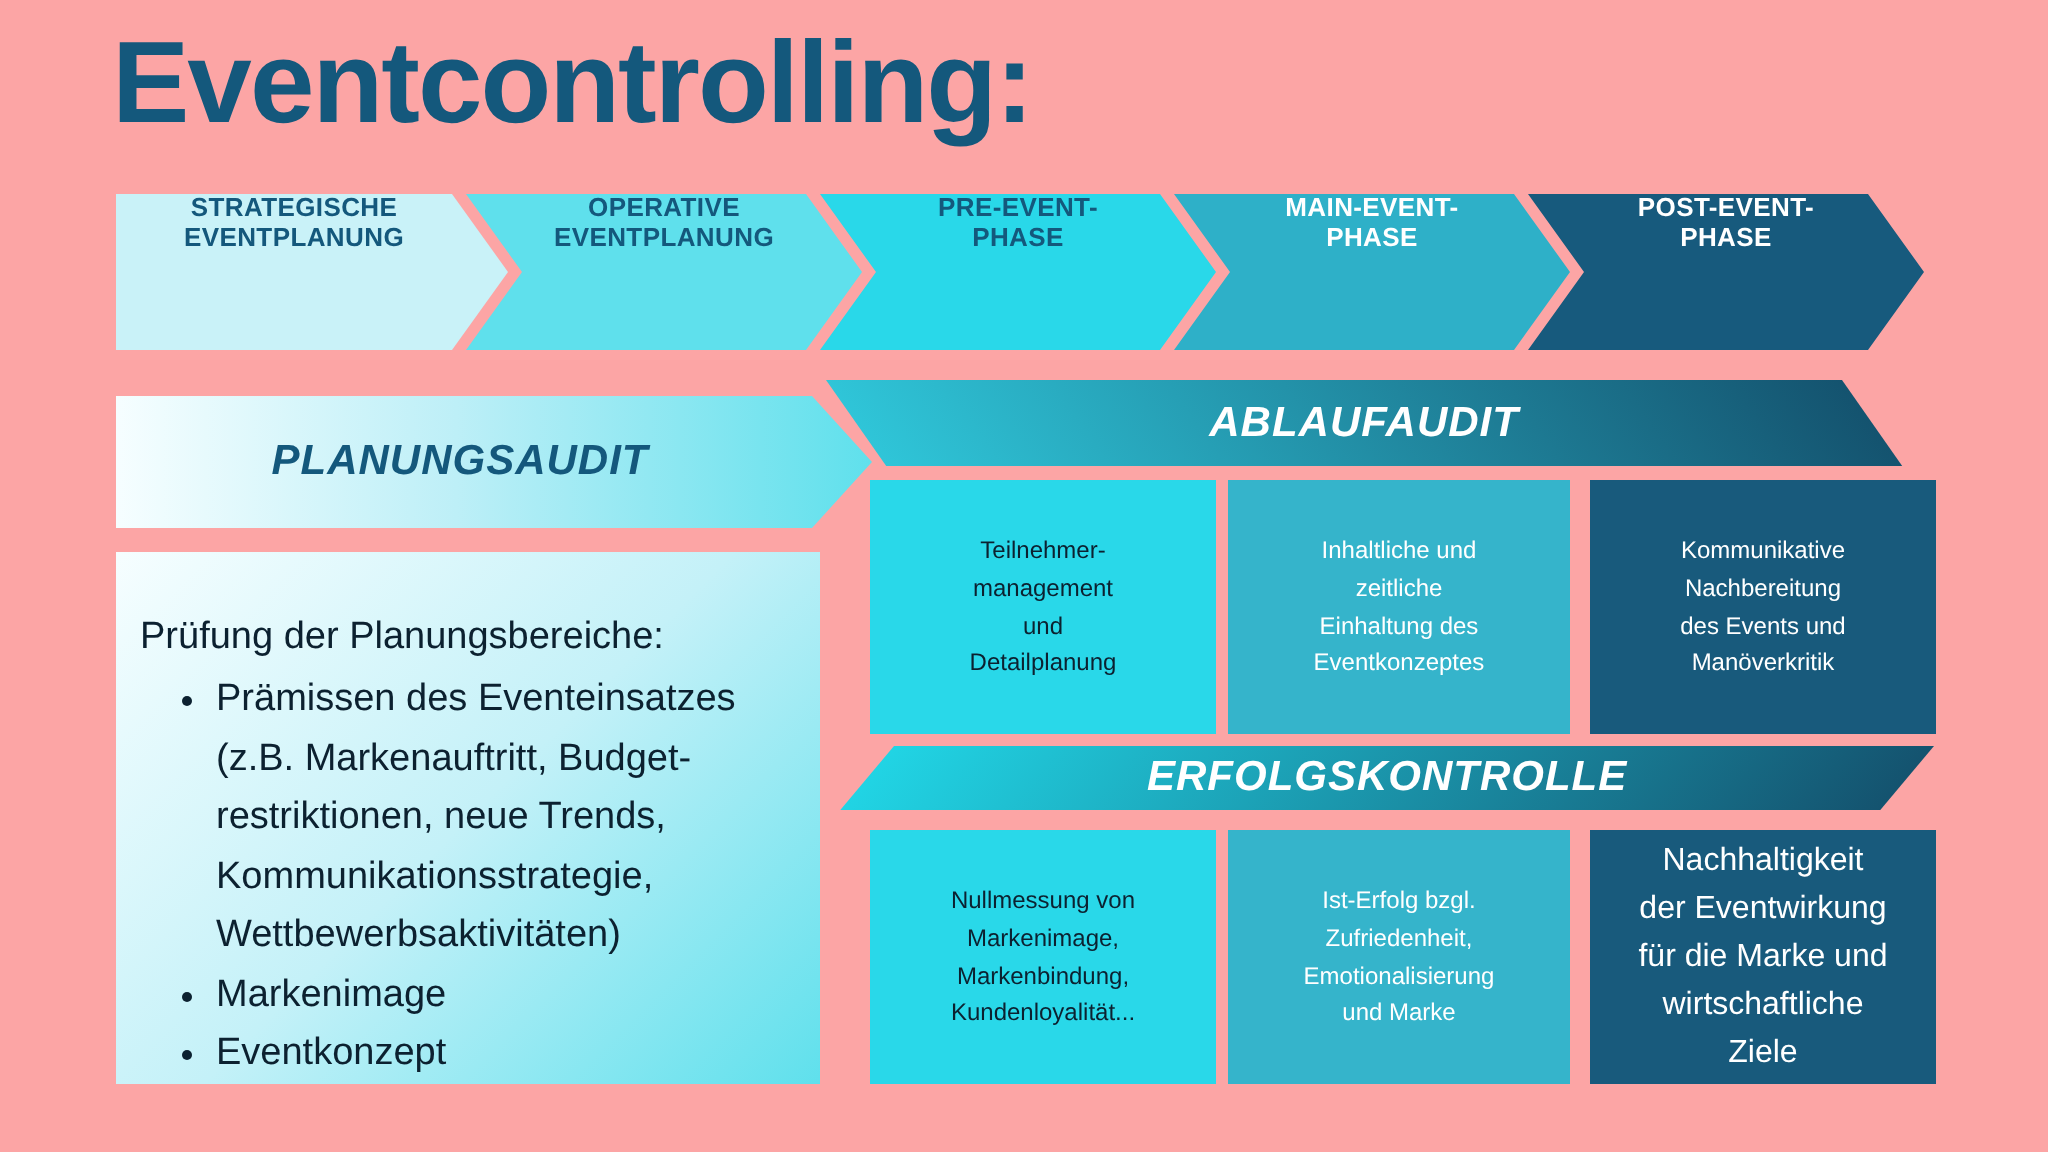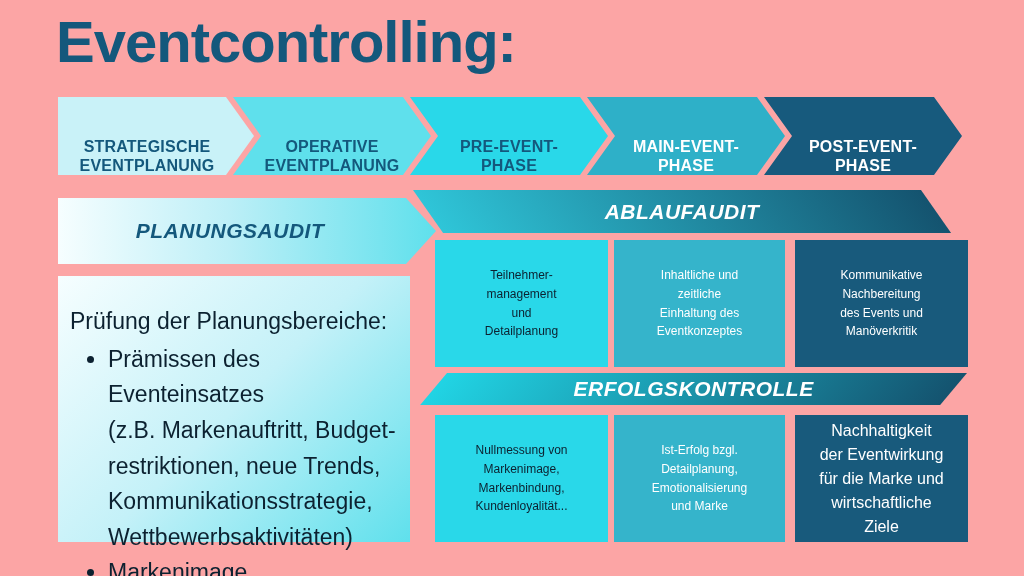--- a/index.html
+++ b/index.html
@@ -4,22 +4,22 @@
 <style>
   * { margin:0; padding:0; box-sizing:border-box; }
   html,body { width:1024px; height:576px; background:#ffffff; overflow:hidden;
               font-family:"Liberation Sans", sans-serif; }
   .canvas { position:relative; width:1024px; height:576px; background:#fca5a5; }
 
   .title { position:absolute; left:56px; top:8px; font-size:58px; font-weight:800;
            letter-spacing:-1px; color:var(--title); }
 
   
-  .phase { position:absolute; top:97px; height:78px; display:flex; align-items:flex-end;
-           justify-content:center; text-align:center; font-weight:bold; font-size:16px;
+  .phase { position:absolute; top:97px; height:78px; display:flex; align-items:flex-start;
+           justify-content:center; text-align:center; font-weight:bold; font-size:13px;
            line-height:1.15; white-space:pre-line; letter-spacing:.2px;
            padding:0 30px 0 30px; }
   .phase.first { clip-path:polygon(0 0, calc(100% - 28px) 0, 100% 50%, calc(100% - 28px) 100%, 0 100%); padding-left:12px; }
   .phase.mid   { clip-path:polygon(0 0, calc(100% - 28px) 0, 100% 50%, calc(100% - 28px) 100%, 0 100%, 28px 50%); }
   .p1 { left:58px;  width:196px; background:var(--phase1); color:var(--ink); }
   .p2 { left:233px; width:198px; background:var(--phase2); color:var(--ink); }
   .p3 { left:410px; width:198px; background:var(--phase3); color:var(--ink); }
   .p4 { left:587px; width:198px; background:var(--phase4); color:#fff; }
   .p5 { left:764px; width:198px; background:var(--phase5); color:#fff; }
 
@@ -54,21 +54,21 @@
   .c2 { left:614px; width:171px; }
   .c3 { left:795px; width:173px; }
   .bg-bright { background:var(--box-bright); color:var(--text-dark); }
   .bg-mid    { background:var(--box-mid);    color:#ffffff; }
   .bg-dark   { background:var(--box-dark);   color:#ffffff; }
   .cbox.small { font-size:16px; line-height:1.5; }
 
   
   .leftbox { position:absolute; left:58px; top:276px; width:352px; height:266px;
              background:linear-gradient(135deg, var(--light-from) 0%, #c4f1f8 50%, var(--light-to) 100%);
-             color:var(--text-dark); font-size:23px; line-height:1.55; padding:28px 10px 0 12px; }
+             color:var(--text-dark); font-size:19px; line-height:1.55; padding:28px 10px 0 12px; }
   .leftbox ul { list-style:disc; margin:2px 0 0 0; padding-left:38px; }
   .leftbox li { white-space:pre-line; }
 </style>
 </head>
 <body>
 
 <div class="canvas">
 
   <div class="title">Eventcontrolling:</div>
 
@@ -116,21 +116,21 @@
 
   <div class="banner erfolg">
     <span class="unskew">ERFOLGSKONTROLLE</span>
   </div>
 
   <div class="cbox row2 c1 bg-bright">Nullmessung von
 Markenimage,
 Markenbindung,
 Kundenloyalität...</div>
   <div class="cbox row2 c2 bg-mid">Ist-Erfolg bzgl.
-Detailplanung,
+Zufriedenheit,
 Emotionalisierung
 und Marke</div>
   <div class="cbox row2 c3 bg-dark small">Nachhaltigkeit
 der Eventwirkung
 für die Marke und
 wirtschaftliche
 Ziele</div>
 
   <div class="leftbox">
     <p>Prüfung der Planungsbereiche:</p>

